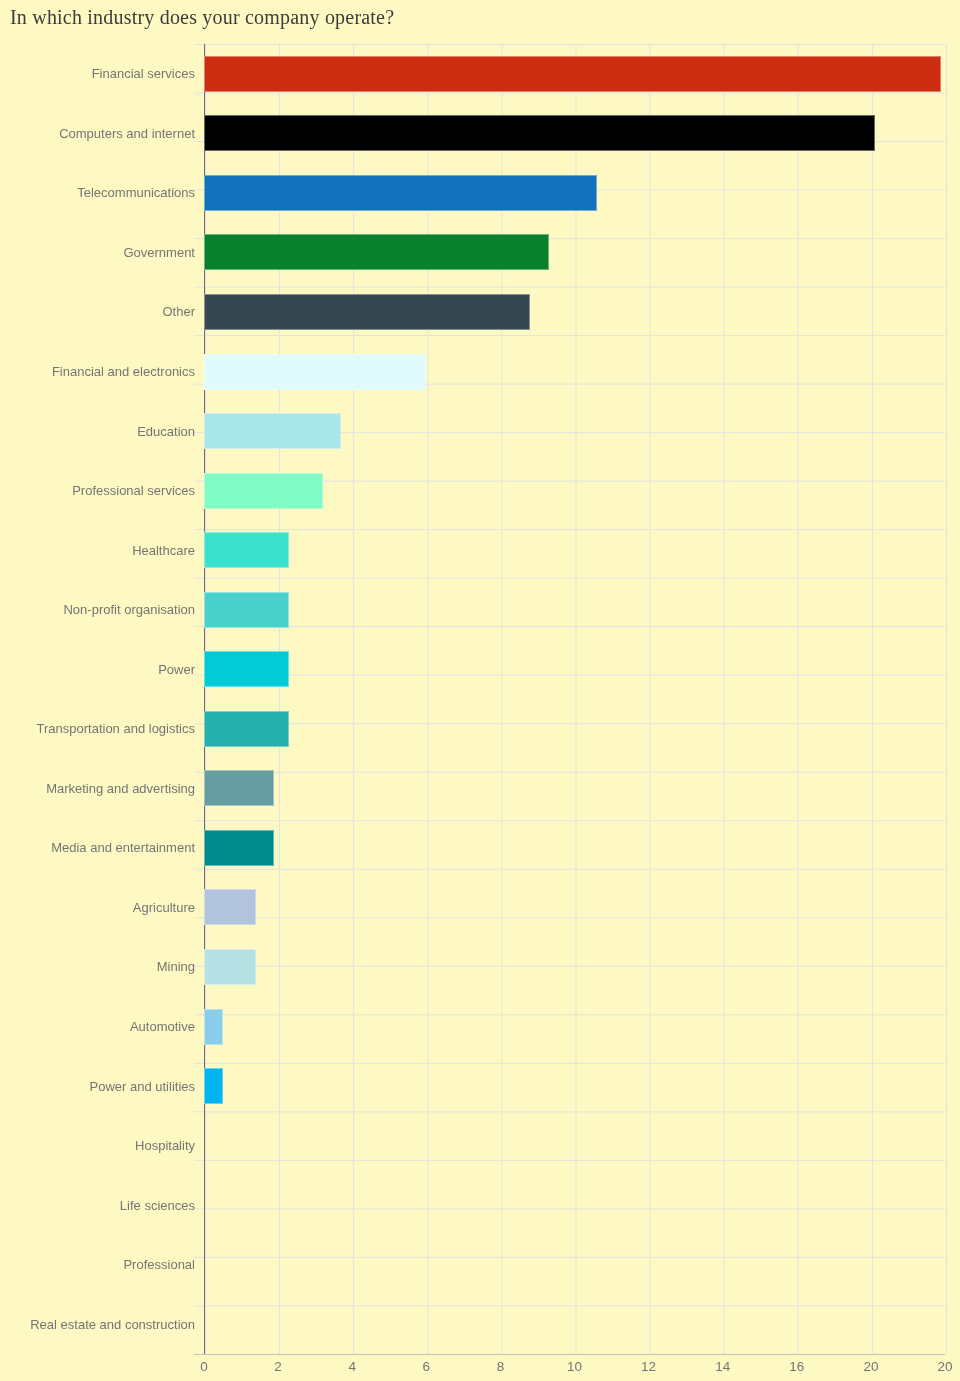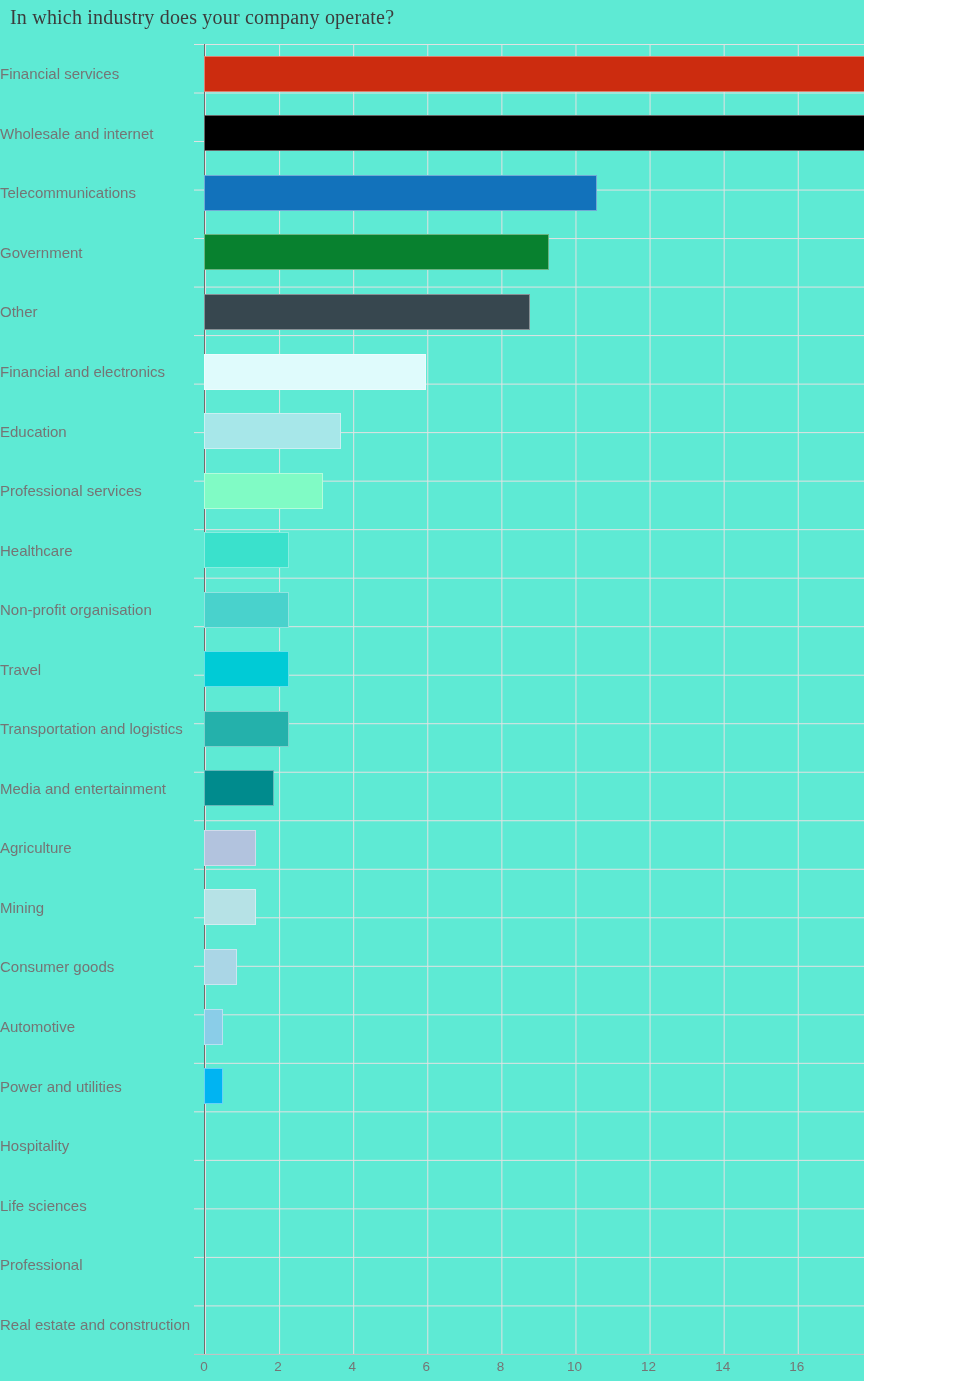--- a/index.html
+++ b/index.html
@@ -1,17 +1,17 @@
 <!DOCTYPE html>
 <html><head>
 <meta charset="utf-8">
 <style>
   html,body{margin:0;padding:0;background:#ffffff;}
   .canvas{
-    position:relative;width:864px;height:1381px;background:#5eead4;
+    position:relative;width:960px;height:1381px;background:#fef9c3;
     font-family:"Liberation Sans",sans-serif;overflow:hidden;
   }
   .chart-title{
     position:absolute;left:10px;top:6px;
     font-family:"Liberation Serif","DejaVu Serif",serif;
     font-size:20px;font-weight:400;color:#3c3c3c;letter-spacing:0.2px;
   }
   
   .grid-h{
     position:absolute;left:194px;top:44px;width:751px;height:1310px;
@@ -26,21 +26,21 @@
     background-size:10% 100%;
     border-left:1px solid #6e6e6e;
     border-right:1px solid #e2e2e2;
   }
   .rows{
     position:absolute;left:0;top:44px;width:945px;height:1310px;
     display:flex;flex-direction:column;
   }
   .row{flex:1 1 0;display:flex;align-items:center;min-height:0;}
   .rlabel{
-    width:195px;text-align:left;font-size:15px;color:#757575;
+    width:195px;text-align:right;font-size:13px;color:#757575;
     white-space:nowrap;line-height:1;
   }
   .track{margin-left:9px;flex:1;height:36px;position:relative;}
   .bar{
     position:absolute;left:0;top:0;height:100%;width:0;
     box-shadow:inset 0 0 0 1px rgba(255,255,255,0.40);
   }
   .xticks{
     position:absolute;left:204px;top:1359px;width:741px;height:20px;
     font-size:13.5px;color:#757575;
@@ -57,21 +57,21 @@
   <div class="grid-v"></div>
 
   <div class="rows">
     <div class="row">
       <div class="rlabel">Financial services</div>
       <div class="track">
           <div class="bar" style="width: 99.5%; background: rgb(204, 44, 15);"></div>
         </div>
     </div>
     <div class="row">
-      <div class="rlabel">Wholesale and internet</div>
+      <div class="rlabel">Computers and internet</div>
       <div class="track">
           <div class="bar" style="width: 90.5%; background: rgb(0, 0, 0);"></div>
         </div>
     </div>
     <div class="row">
       <div class="rlabel">Telecommunications</div>
       <div class="track">
           <div class="bar" style="width: 53%; background: rgb(18, 114, 187);"></div>
         </div>
     </div>
@@ -111,53 +111,53 @@
           <div class="bar" style="width: 11.5%; background: rgb(58, 225, 204);"></div>
         </div>
     </div>
     <div class="row">
       <div class="rlabel">Non-profit organisation</div>
       <div class="track">
           <div class="bar" style="width: 11.5%; background: rgb(73, 210, 204);"></div>
         </div>
     </div>
     <div class="row">
-      <div class="rlabel">Travel</div>
+      <div class="rlabel">Power</div>
       <div class="track">
           <div class="bar" style="width: 11.5%; background: rgb(0, 203, 214);"></div>
         </div>
     </div>
     <div class="row">
       <div class="rlabel">Transportation and logistics</div>
       <div class="track">
           <div class="bar" style="width: 11.5%; background: rgb(36, 177, 171);"></div>
         </div>
     </div>
     <div class="row">
+      <div class="rlabel">Marketing and advertising</div>
+      <div class="track">
+          <div class="bar" style="width: 9.5%; background: rgb(103, 157, 161);"></div>
+        </div>
+    </div>
+    <div class="row">
       <div class="rlabel">Media and entertainment</div>
       <div class="track">
           <div class="bar" style="width: 9.5%; background: rgb(0, 139, 141);"></div>
         </div>
     </div>
     <div class="row">
       <div class="rlabel">Agriculture</div>
       <div class="track">
           <div class="bar" style="width: 7%; background: rgb(178, 195, 222);"></div>
         </div>
     </div>
     <div class="row">
       <div class="rlabel">Mining</div>
       <div class="track">
           <div class="bar" style="width: 7%; background: rgb(182, 226, 230);"></div>
-        </div>
-    </div>
-    <div class="row">
-      <div class="rlabel">Consumer goods</div>
-      <div class="track">
-          <div class="bar" style="width: 4.5%; background: rgb(170, 214, 230);"></div>
         </div>
     </div>
     <div class="row">
       <div class="rlabel">Automotive</div>
       <div class="track">
           <div class="bar" style="width: 2.5%; background: rgb(138, 205, 232);"></div>
         </div>
     </div>
     <div class="row">
       <div class="rlabel">Power and utilities</div>

